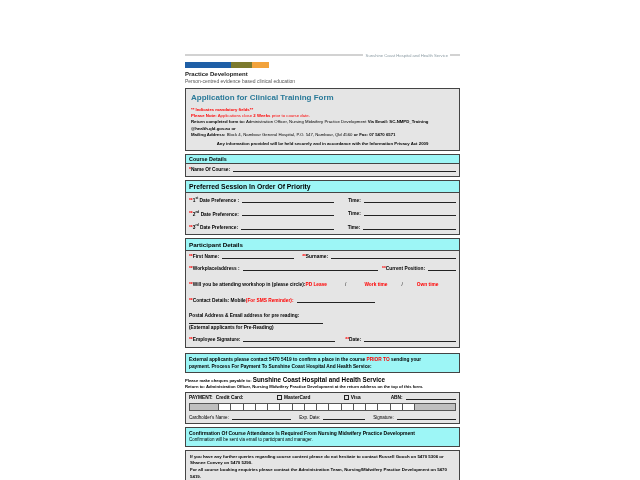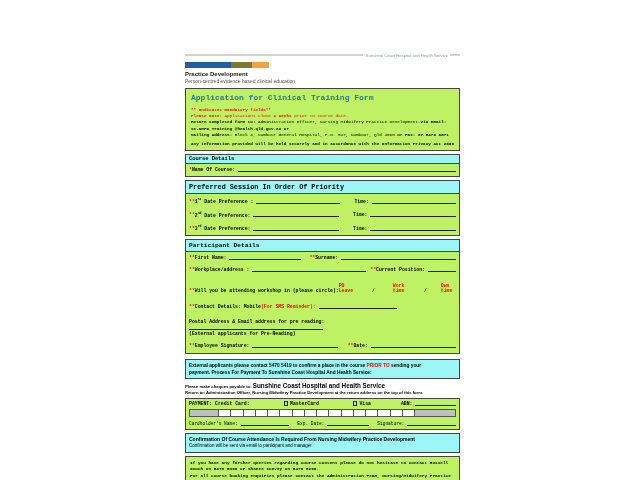--- a/index.html
+++ b/index.html
@@ -13,21 +13,21 @@
   .rule { flex:1; border-top:2px solid #d2d2d2; }
   .rule.short { flex:0 0 10px; margin-left:2px; }
   .service-name { font-size:4.2px; color:#8a9aa2; white-space:nowrap; margin-left:3px; }
   .color-bar { display:flex; height:6px; margin-top:5px; width:84px; }
   .seg-blue  { width:46px; background:#1f5fa6; }
   .seg-olive { width:21px; background:#7c7a2e; }
   .seg-orange{ width:17px; background:#f2a33c; }
   .brand { margin-top:3px; font-size:6px; font-weight:bold; color:#1a1a1a; }
   .brand-sub { font-size:5px; color:#555; margin-top:1px; }
 
-  .box { border:1px solid #444; background:#bef264;font-family:Liberation Mono, monospace; }
+  .box { border:1px solid #444; background:#e5e5e5; }
   .red { color:#f00; }
   .bold { font-weight:bold; }
 
   
   #intro { margin-top:4px; padding:4px 5px 4px 5px; }
   .doc-title { font-size:8px; font-weight:bold; color:#2a7a99; margin-bottom:5px; }
   .note { font-size:4.3px; line-height:1.45; }
   .privacy { font-size:4.3px; font-weight:bold; text-align:center; margin-top:3px; }
 
   

